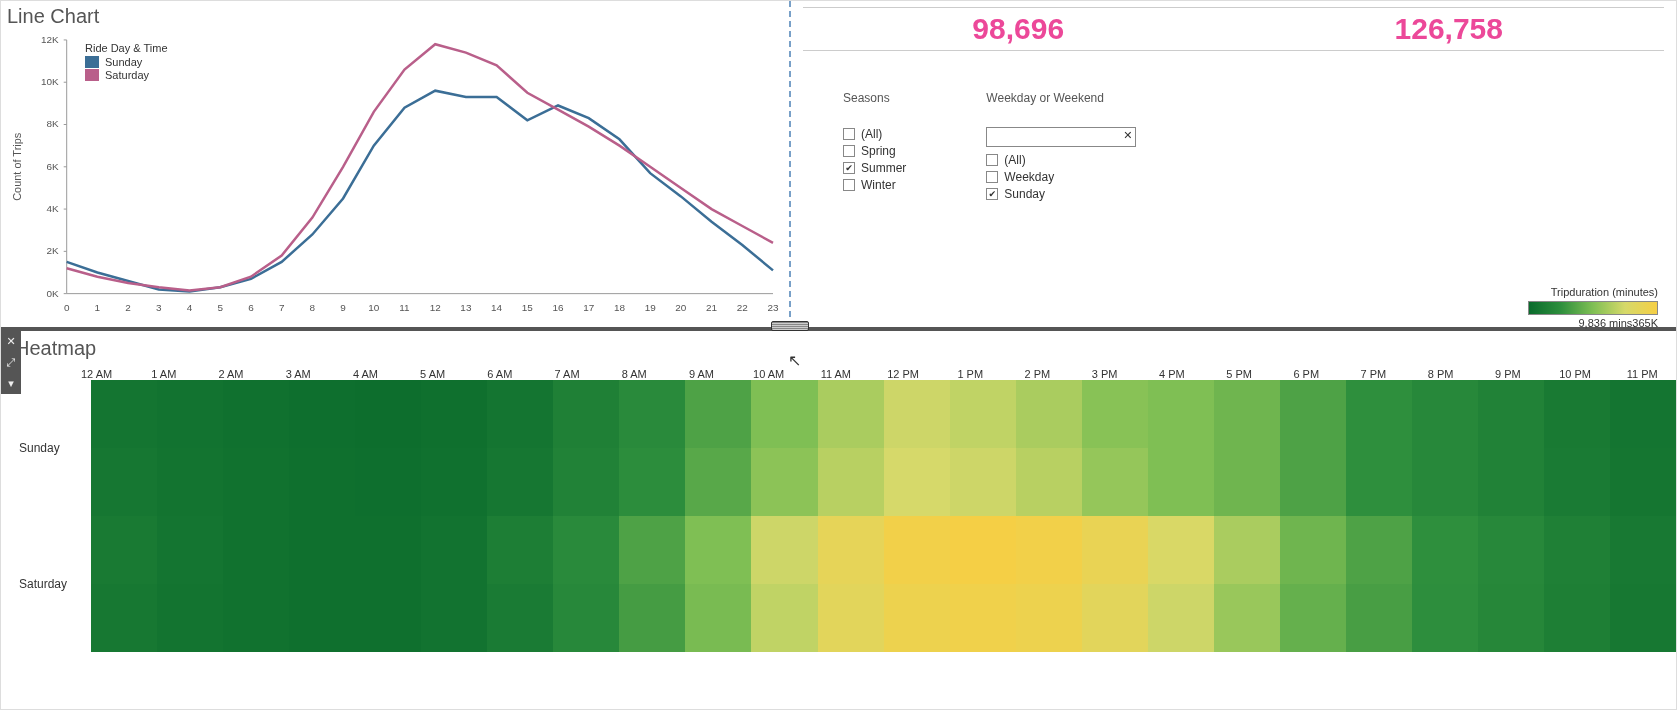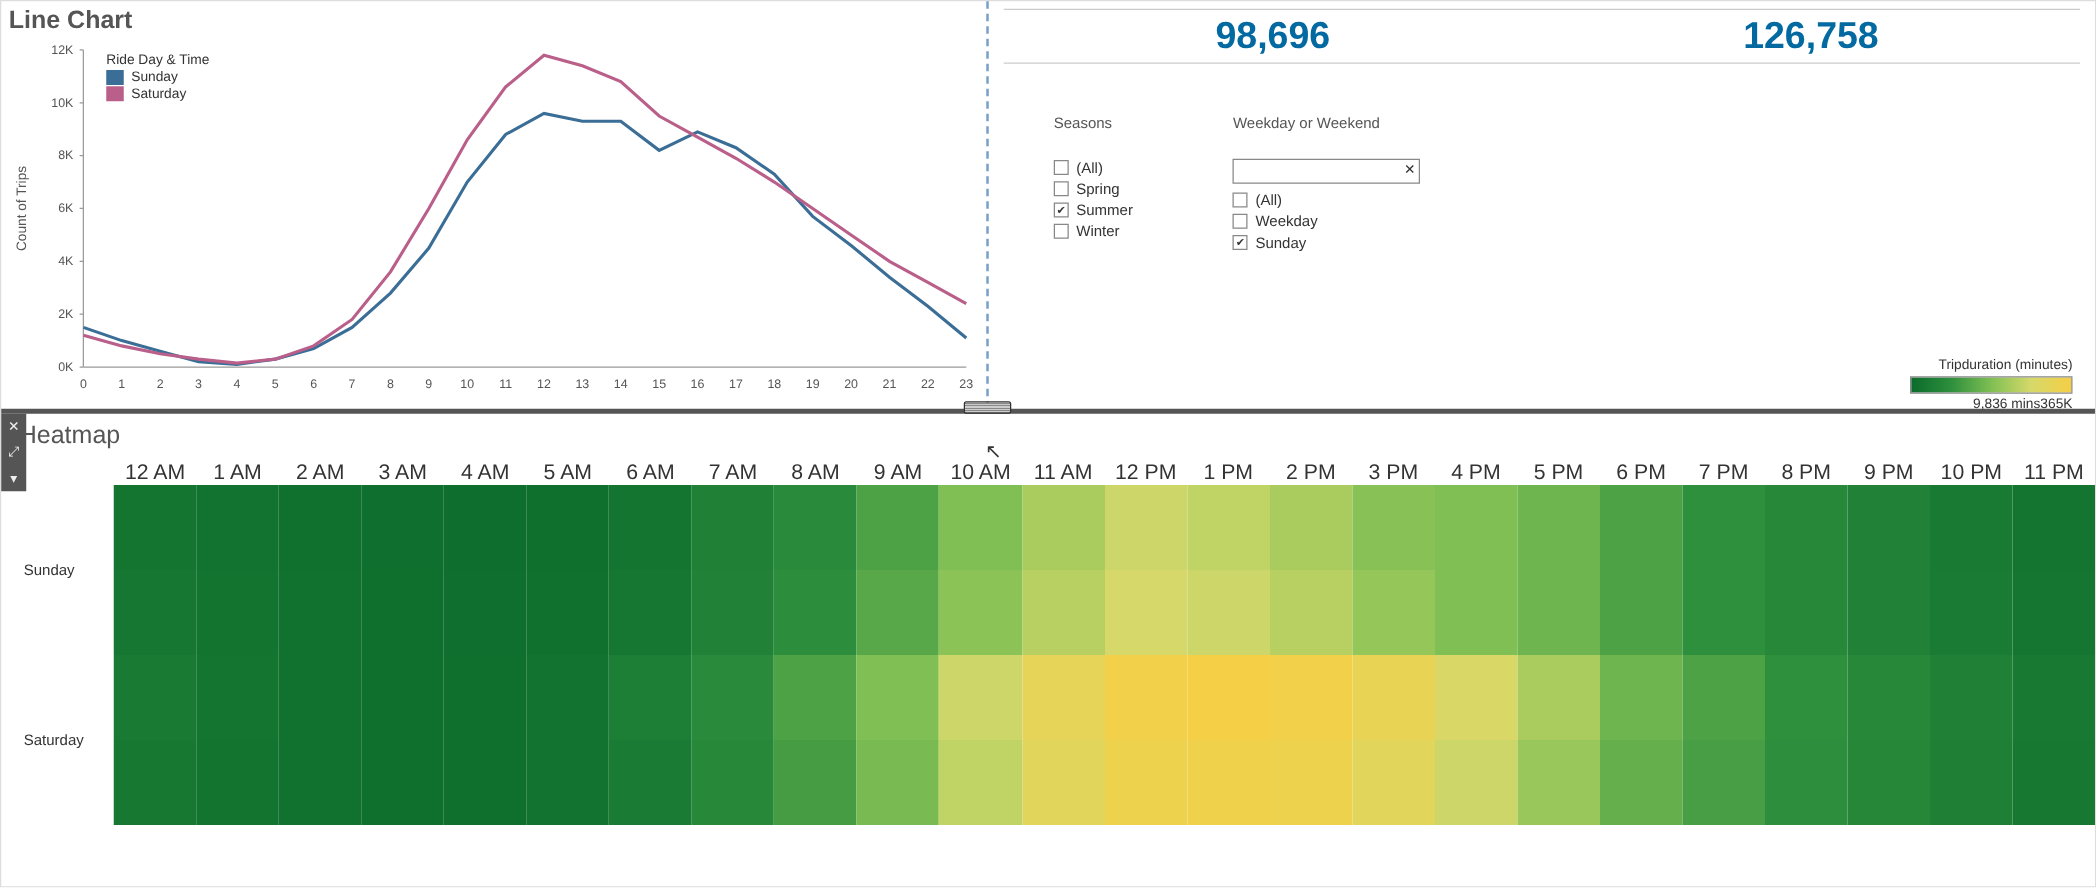--- a/index.html
+++ b/index.html
@@ -3,28 +3,28 @@
 <meta charset="utf-8">
 <style>
   html,body{margin:0;padding:0;font-family:"Segoe UI",Arial,sans-serif;color:#333;background:#fff;font-size:13px}
   *{box-sizing:border-box}
 
   #dashboard{width:1677px;height:710px;position:relative;border:1px solid #ddd}
   #top{height:330px;display:flex;border-bottom:4px solid #555;position:relative}
   #line-pane{width:790px;display:flex;flex-direction:column;padding:4px 6px;border-right:2px dashed #78a0c8}
   #kpi-pane{flex:1;display:flex;flex-direction:column;padding:6px 12px}
 
-  .pane-title{font-size:20px;color:#555;font-weight:700;margin-bottom:2px}
+  .pane-title{font-size:20px;color:#555;font-weight:400;margin-bottom:2px}
 
   
   #kpi-head{font-size:20px;color:#333;font-weight:500;margin-bottom:6px}
   #kpi-table{display:flex;border-top:1px solid #ccc;border-bottom:1px solid #ccc}
   .kpi-cell{flex:1;text-align:center;padding:4px 0}
   .kpi-label{font-weight:700;font-size:16px;color:#333}
-  .kpi-value{font-weight:700;font-size:30px;color:#0369a1}
+  .kpi-value{font-weight:700;font-size:30px;color:#ec4899}
 
   
   #filters{display:flex;gap:80px;margin-top:40px;padding-left:40px}
   .filter-block{font-size:12px}
   .filter-title{margin-bottom:22px;color:#555}
   .combo{border:1px solid #888;width:150px;height:20px;margin-bottom:6px;position:relative;background:#fff}
   .combo .x{position:absolute;right:3px;top:1px;font-size:11px;color:#333;cursor:pointer}
   .cb-row{display:flex;align-items:center;gap:6px;margin:3px 0;cursor:pointer}
   .cb{width:12px;height:12px;border:1px solid #888;display:inline-flex;align-items:center;justify-content:center;font-size:9px;line-height:1;color:#333}
   .cb.checked::after{content:"✔"}
@@ -44,21 +44,21 @@
 
   .axis-label{font-size:11px;fill:#555}
   .tick{font-size:10px;fill:#555}
 
   
   #bottom{position:relative;height:372px;padding:6px 0 0 0}
   #floating-tools{position:absolute;left:0;top:0;width:20px;background:#555;padding:4px 2px;display:flex;flex-direction:column;gap:8px;color:#eee;font-size:11px;align-items:center;z-index:2}
   #floating-tools span{cursor:pointer}
   #heat-title{font-size:20px;color:#555;padding-left:14px}
   #heat-wrap{position:relative;margin-top:8px}
-  #heat-cols{display:flex;padding-left:90px;font-size:17px;color:#333}
+  #heat-cols{display:flex;padding-left:62px;font-size:11px;color:#333}
   #heat-cols div{flex:1;text-align:center}
   #heat-grid{position:relative}
   .heat-row{display:flex;align-items:stretch}
   .heat-row-label{width:90px;display:flex;align-items:center;justify-content:flex-start;padding-left:18px;font-size:12px;color:#333}
   .heat-row-cells{flex:1;display:flex;flex-direction:column}
   .heat-sub{display:flex;height:68px}
   .heat-cell{flex:1}
 
   
   #drag{position:absolute;left:770px;top:320px;width:38px;height:10px;border:1px solid #333;border-radius:2px;background:repeating-linear-gradient(#888,#888 1px,#ccc 1px,#ccc 2px);z-index:5}

